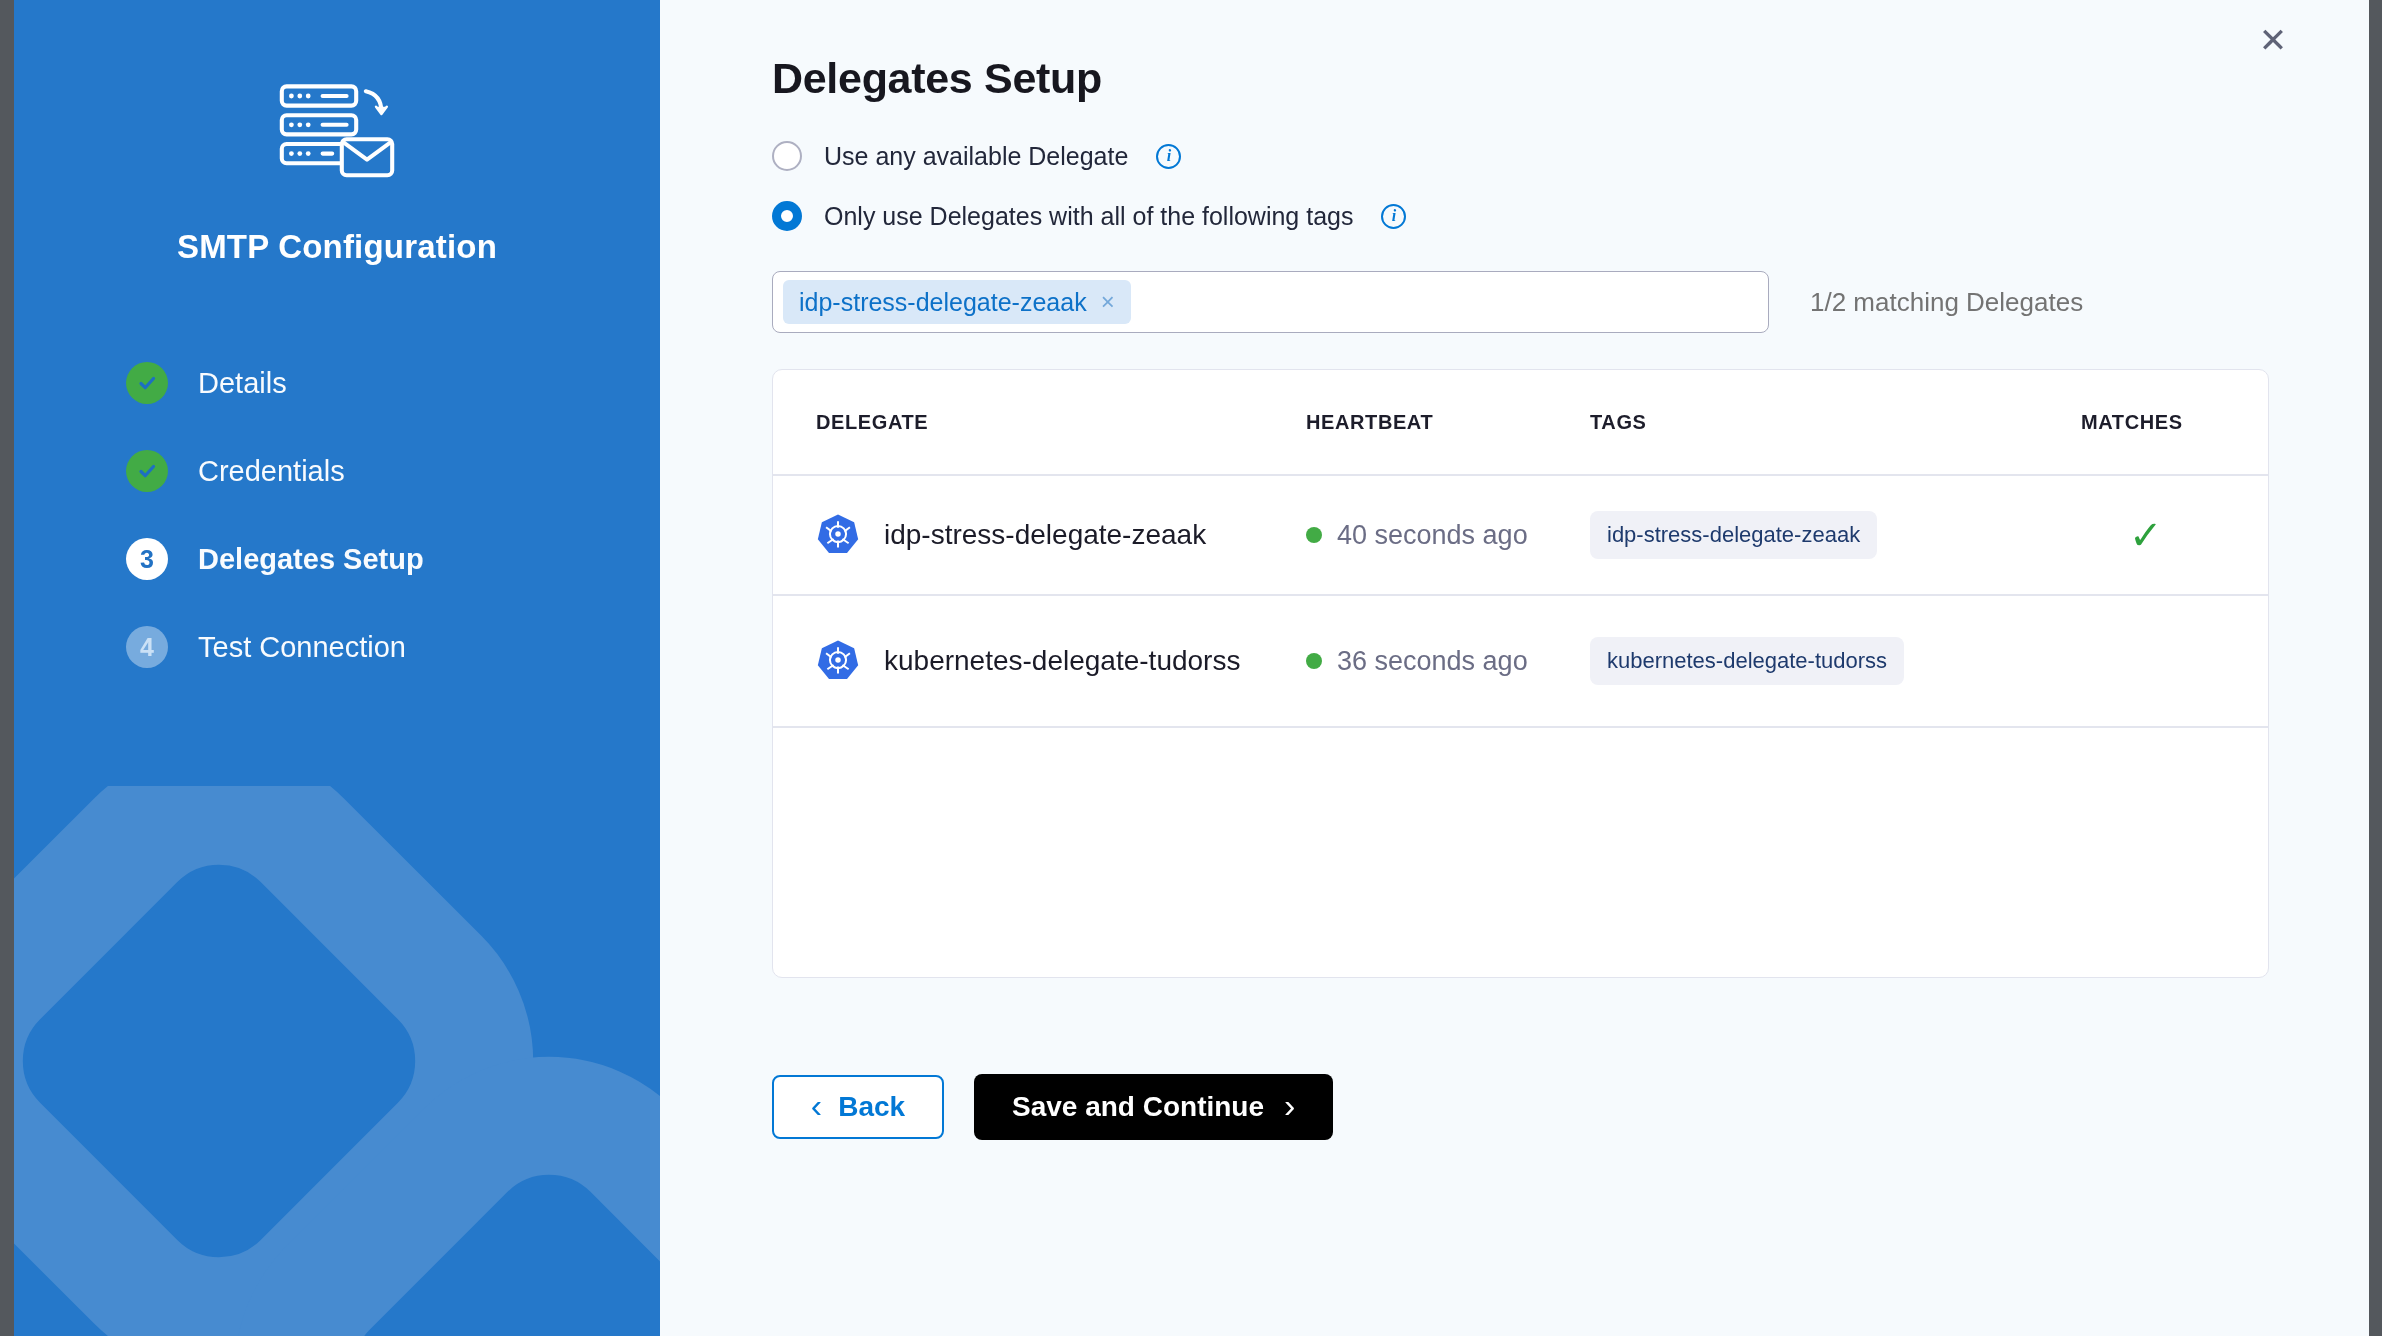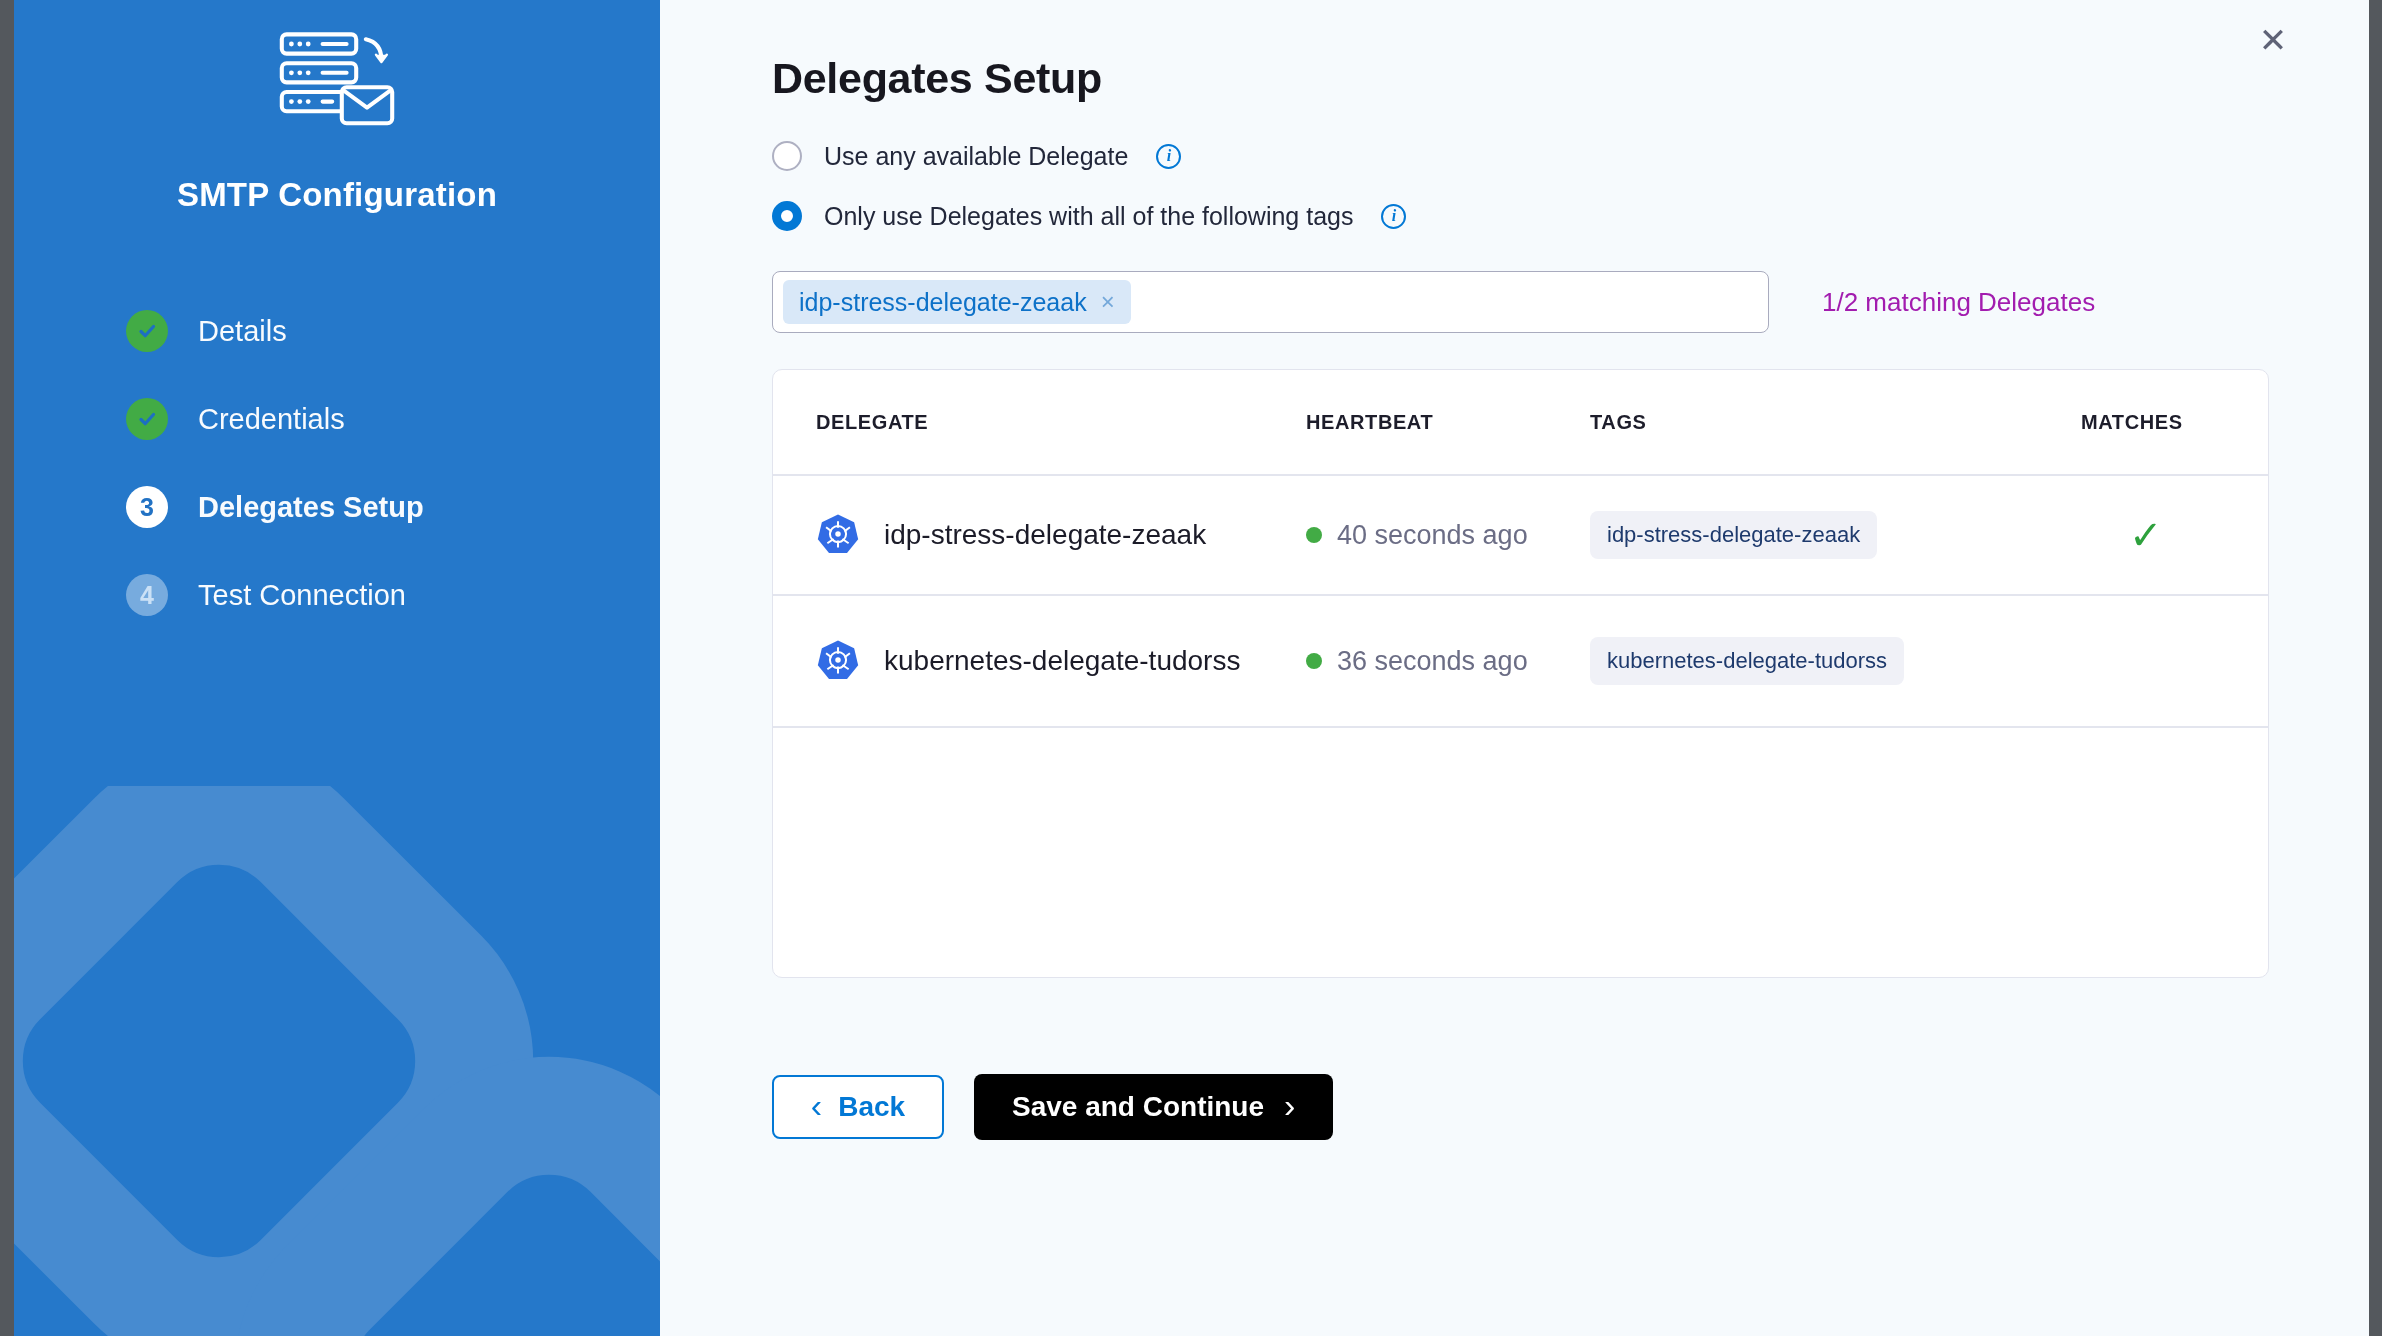--- a/index.html
+++ b/index.html
@@ -10,21 +10,21 @@
   .edge{background:#54585d;flex:0 0 auto;}
   .edge-left{width:14px;}
   .edge-right{width:13px;}
 
   
   .sidebar{
     position:relative;flex:0 0 646px;background:#2578ca;color:#fff;overflow:hidden;
   }
   .sidebar-inner{position:relative;z-index:2;}
   .watermark{position:absolute;left:-150px;bottom:-150px;z-index:1;}
-  .brand{display:flex;flex-direction:column;align-items:center;padding-top:32px;}
+  .brand{display:flex;flex-direction:column;align-items:center;padding-top:84px;}
   .brand-icon{width:126px;height:96px;}
   .brand-title{margin-top:48px;font-size:33px;font-weight:700;letter-spacing:.2px;}
   .steps{margin-top:96px;padding-left:112px;display:flex;flex-direction:column;row-gap:46px;}
   .step{display:flex;align-items:center;column-gap:30px;cursor:pointer;}
   .step-circle{
     width:42px;height:42px;border-radius:50%;display:flex;align-items:center;justify-content:center;
     flex:0 0 auto;font-size:25px;font-weight:700;
   }
   .step-circle.done{background:#42ab45;}
   .step-circle.done svg{width:24px;height:24px;}
@@ -63,21 +63,21 @@
   }
   .chip{
     display:flex;align-items:center;background:#d9e8f8;border-radius:6px;height:44px;padding:0 16px;
     column-gap:14px;cursor:default;
   }
   .chip-label{font-size:25px;color:#0d71c8;}
   .chip-x{font-size:24px;color:#74a8da;cursor:pointer;}
   .tag-input input{
     flex:1 1 auto;border:none;outline:none;height:40px;font-size:24px;background:transparent;min-width:40px;
   }
-  .matching-text{margin-left:53px;font-size:26px;color:#a21caf;}
+  .matching-text{margin-left:41px;font-size:26px;color:#737373;}
 
   .conn-row{margin-top:52px;display:flex;align-items:center;justify-content:space-between;}
   .conn-title{margin:0;font-size:31px;font-weight:700;color:#17171f;}
   .install-btn{
     display:flex;align-items:center;column-gap:16px;height:62px;padding:0 30px;background:#fff;
     border:2px solid #0278d5;border-radius:8px;color:#0278d5;font-size:27px;font-weight:700;cursor:pointer;
     font-family:inherit;
   }
   .install-plus{font-size:33px;font-weight:400;line-height:1;}
 

